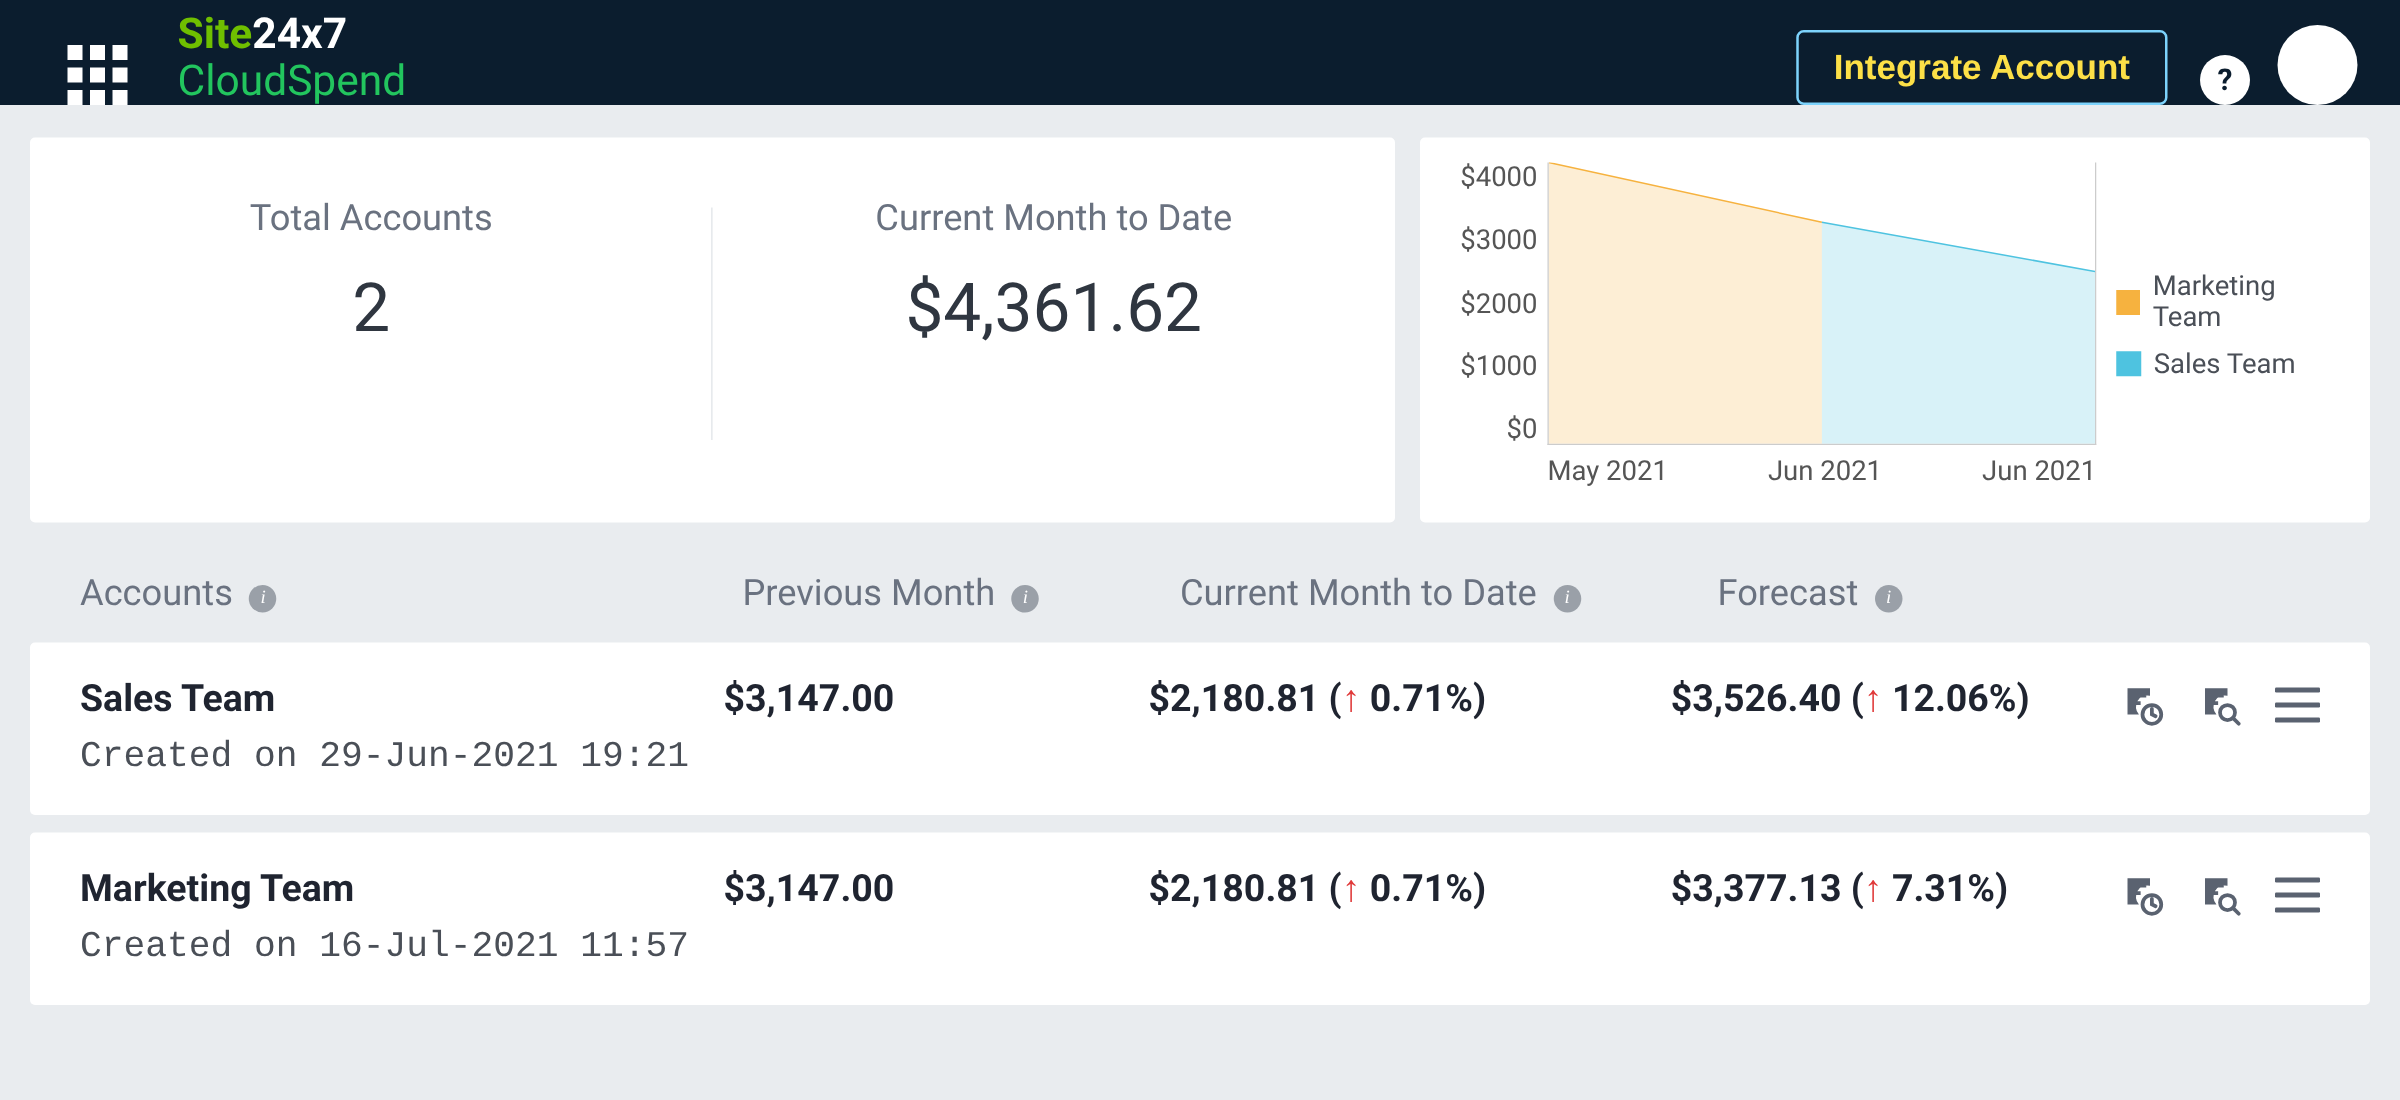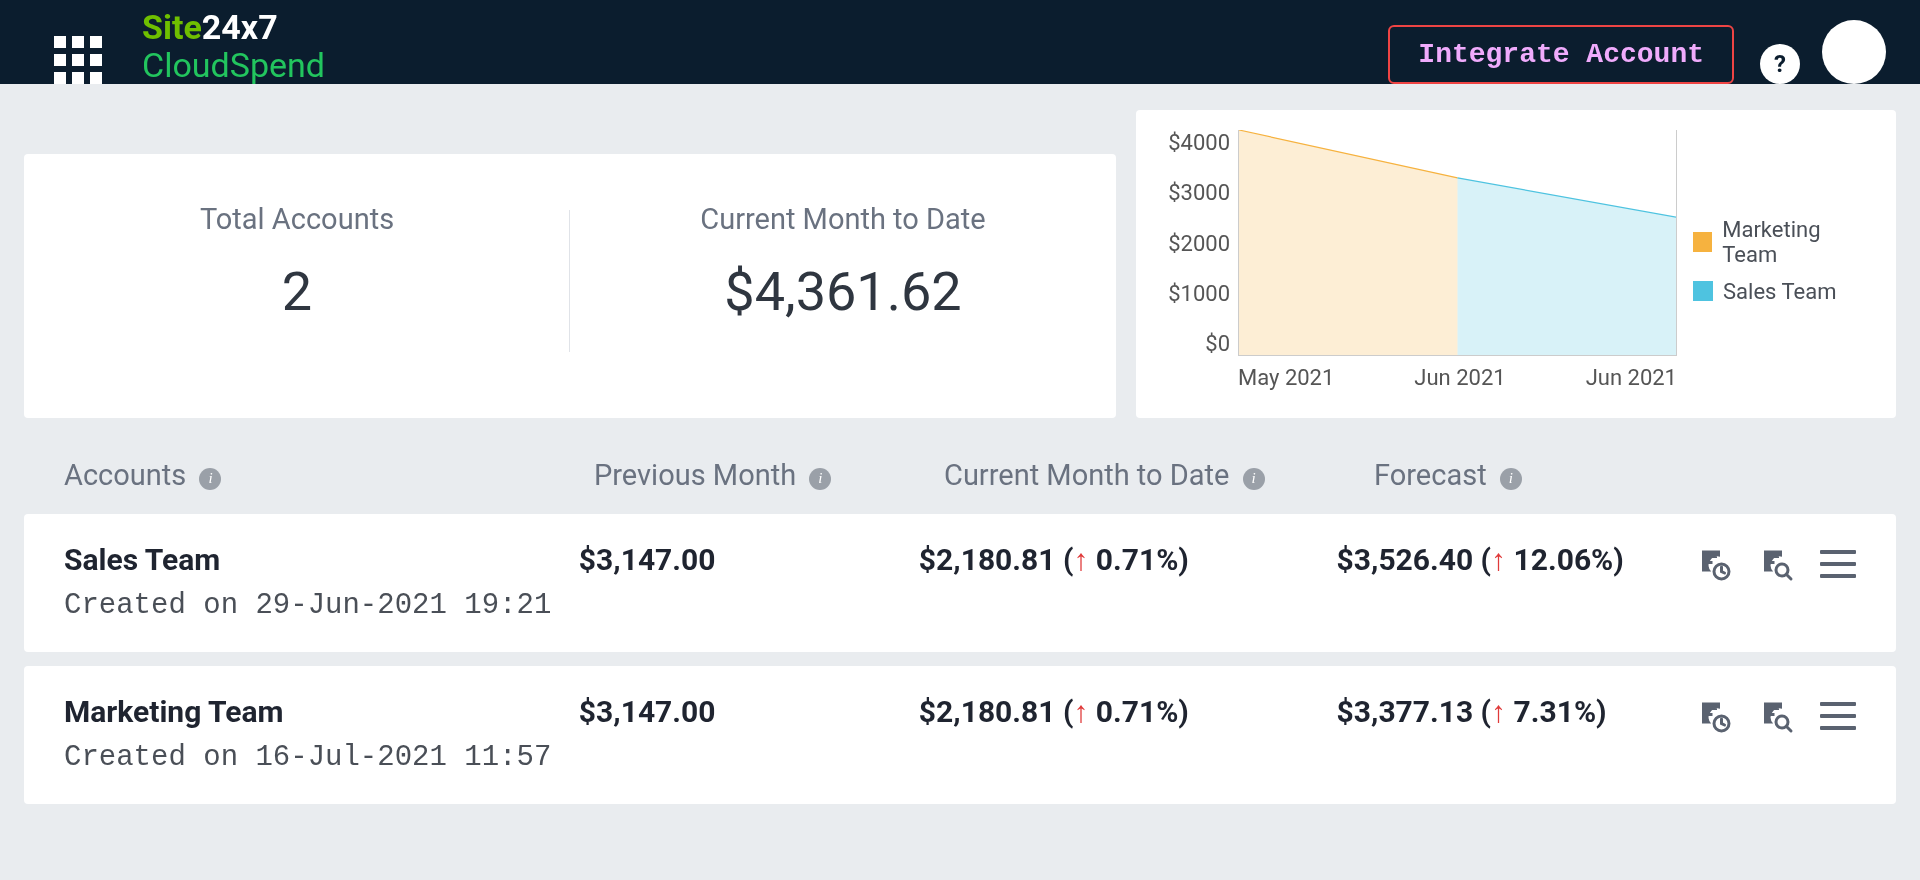--- a/index.html
+++ b/index.html
@@ -8,30 +8,30 @@
 
 .header { background:#0b1d2e; height:84px; display:flex; align-items:flex-end; padding:0 34px 0 54px; }
 .apps-grid { width:48px; height:48px; display:grid; grid-template-columns:repeat(3,1fr); grid-template-rows:repeat(3,1fr); gap:6px; cursor:pointer; }
 .apps-grid span { background:#fff; }
 .logo { margin-left:40px; line-height:1.1; }
 .logo-top { font-size:34px; font-weight:700; }
 .logo-site { color:#6fbf00; }
 .logo-24x7 { color:#fff; }
 .logo-sub { color:#22c55e; font-size:34px; font-weight:400; }
 .header-spacer { flex:1; }
-.integrate-btn { border:2px solid #ef4444; color:#f0abfc; background:transparent; font-size:28px; padding:12px 28px; border-radius:6px; cursor:pointer; font-weight:600;font-family:Liberation Mono, monospace; }
+.integrate-btn { border:2px solid #7dd3fc; color:#fde047; background:transparent; font-size:28px; padding:12px 28px; border-radius:6px; cursor:pointer; font-weight:600; }
 .help-btn { width:40px; height:40px; border-radius:50%; background:#fff; color:#0b1d2e; display:flex; align-items:center; justify-content:center; font-size:24px; font-weight:700; margin-left:26px; cursor:pointer; }
 .avatar { width:64px; height:64px; border-radius:50%; background:#fff; margin-left:22px; cursor:pointer; }
 
 .wrap { padding:26px 24px; }
 
 .top-row { display:flex; gap:20px; }
 
 
-.summary { background:#fff; flex:1; display:flex; padding:48px 0 58px; border-radius:4px;margin-top:44px; }
+.summary { background:#fff; flex:1; display:flex; padding:48px 0 58px; border-radius:4px; }
 .metric { flex:1; text-align:center; padding:0 20px; position:relative; }
 .metric:not(:last-child)::after { content:""; position:absolute; right:0; top:8px; bottom:8px; width:1px; background:#e0e3e8; }
 .metric-label { font-size:29px; color:#6a7280; font-weight:400; }
 .metric-value { font-size:54px; color:#2f3640; margin-top:24px; }
 
 
 .chart-card { background:#fff; width:760px; padding:20px 22px 28px 22px; border-radius:4px; display:flex; }
 .chart-area { position:relative; width:540px; height:260px; }
 .chart-yaxis { position:absolute; left:0; top:0; bottom:34px; width:80px; display:flex; flex-direction:column; justify-content:space-between; text-align:right; font-size:22px; color:#555; padding-right:8px; }
 .chart-plot { position:absolute; left:80px; right:0; top:0; bottom:34px; border-left:1px solid #ccc; border-bottom:1px solid #ccc; border-right:1px solid #ccc; }

